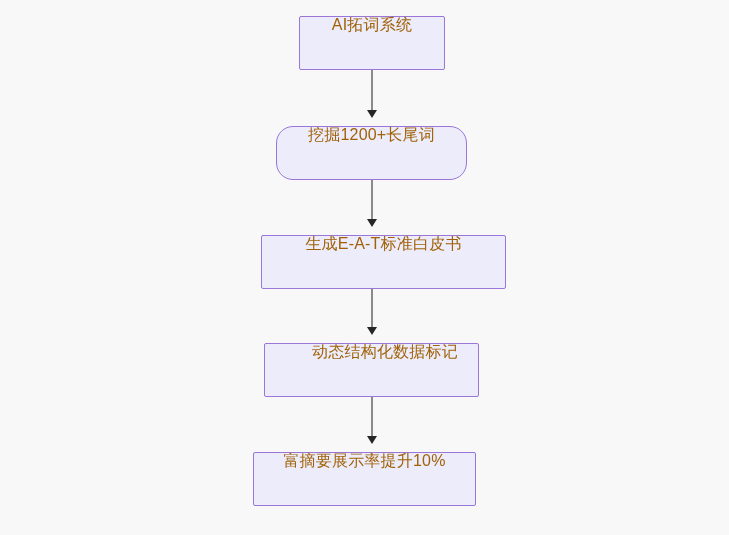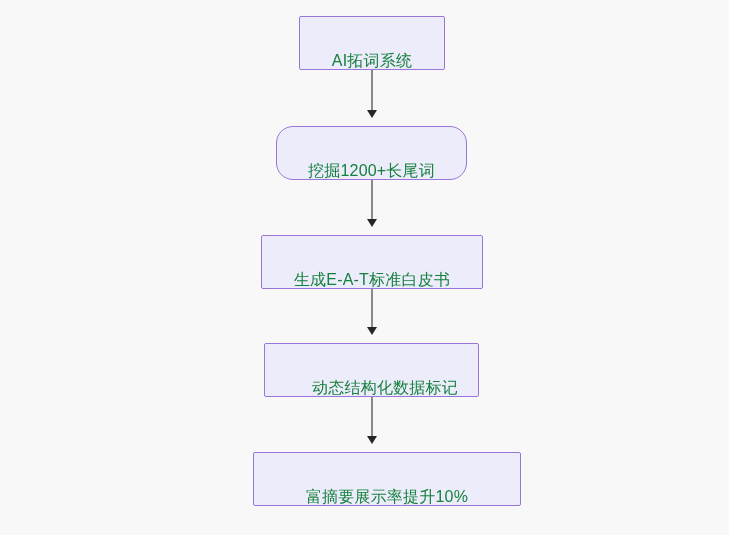--- a/index.html
+++ b/index.html
@@ -18,23 +18,23 @@
     width: 729px;
     height: 535px;
   }
   .node {
     position: absolute;
     box-sizing: border-box;
     background: #ececfb;
     border: 1.4px solid #9a76d8;
     border-radius: 2px;
     display: flex;
-    align-items: flex-end;
+    align-items: flex-start;
     justify-content: center;
-    color: #15803d;
+    color: #a16207;
     font-size: 16px;
     font-weight: 400;
     line-height: 1;
     letter-spacing: 0.2px;
     white-space: nowrap;
   }
   .node-label {
     display: block;
   }
   .edge {
@@ -79,23 +79,23 @@
     <div class="edge-line" style="height: 40px;"></div>
     <div class="edge-head" style="top: 39px;"></div>
   </div>
 
   <div class="node" id="node-0" style="left: 299px; top: 16px; width: 146px; height: 54px;">
     <span class="node-label">AI拓词系统</span>
   </div>
   <div class="node" id="node-1" style="left: 276px; top: 126px; width: 191px; height: 54px; border-radius: 17px;">
     <span class="node-label">挖掘1200+长尾词</span>
   </div>
-  <div class="node" id="node-2" style="left: 261px; top: 235px; width: 222px; height: 54px;">
+  <div class="node" id="node-2" style="left: 261px; top: 235px; width: 245px; height: 54px;">
     <span class="node-label">生成E-A-T标准白皮书</span>
   </div>
   <div class="node" id="node-3" style="left: 264px; top: 343px; width: 215px; height: 54px; padding-left: 27px;">
     <span class="node-label">动态结构化数据标记</span>
   </div>
-  <div class="node" id="node-4" style="left: 253px; top: 452px; width: 268px; height: 54px;">
+  <div class="node" id="node-4" style="left: 253px; top: 452px; width: 223px; height: 54px;">
     <span class="node-label">富摘要展示率提升10%</span>
   </div>
 
 </div>
 
 </body></html>

